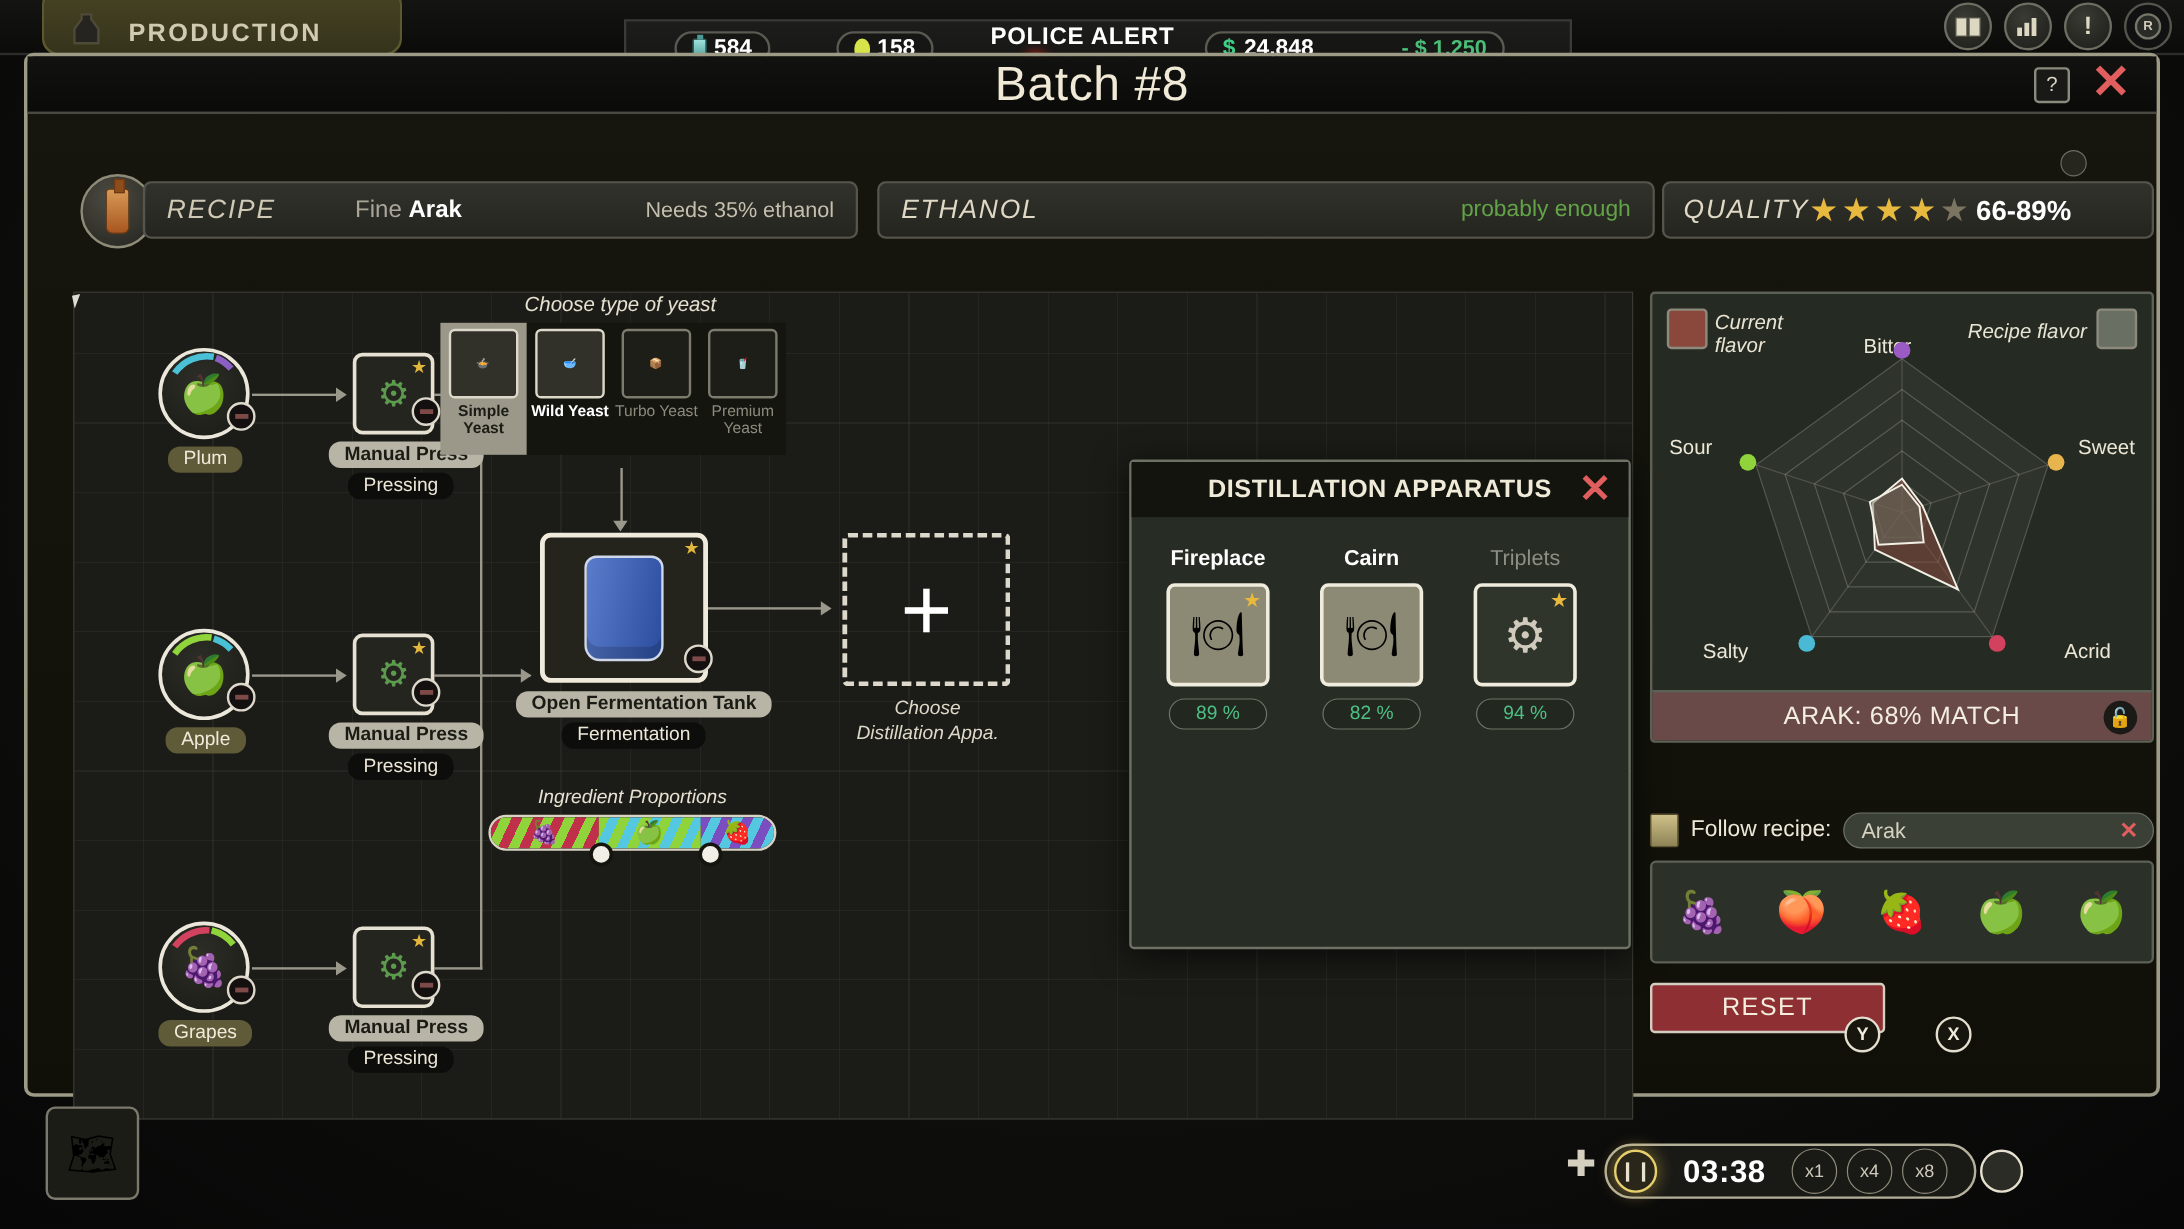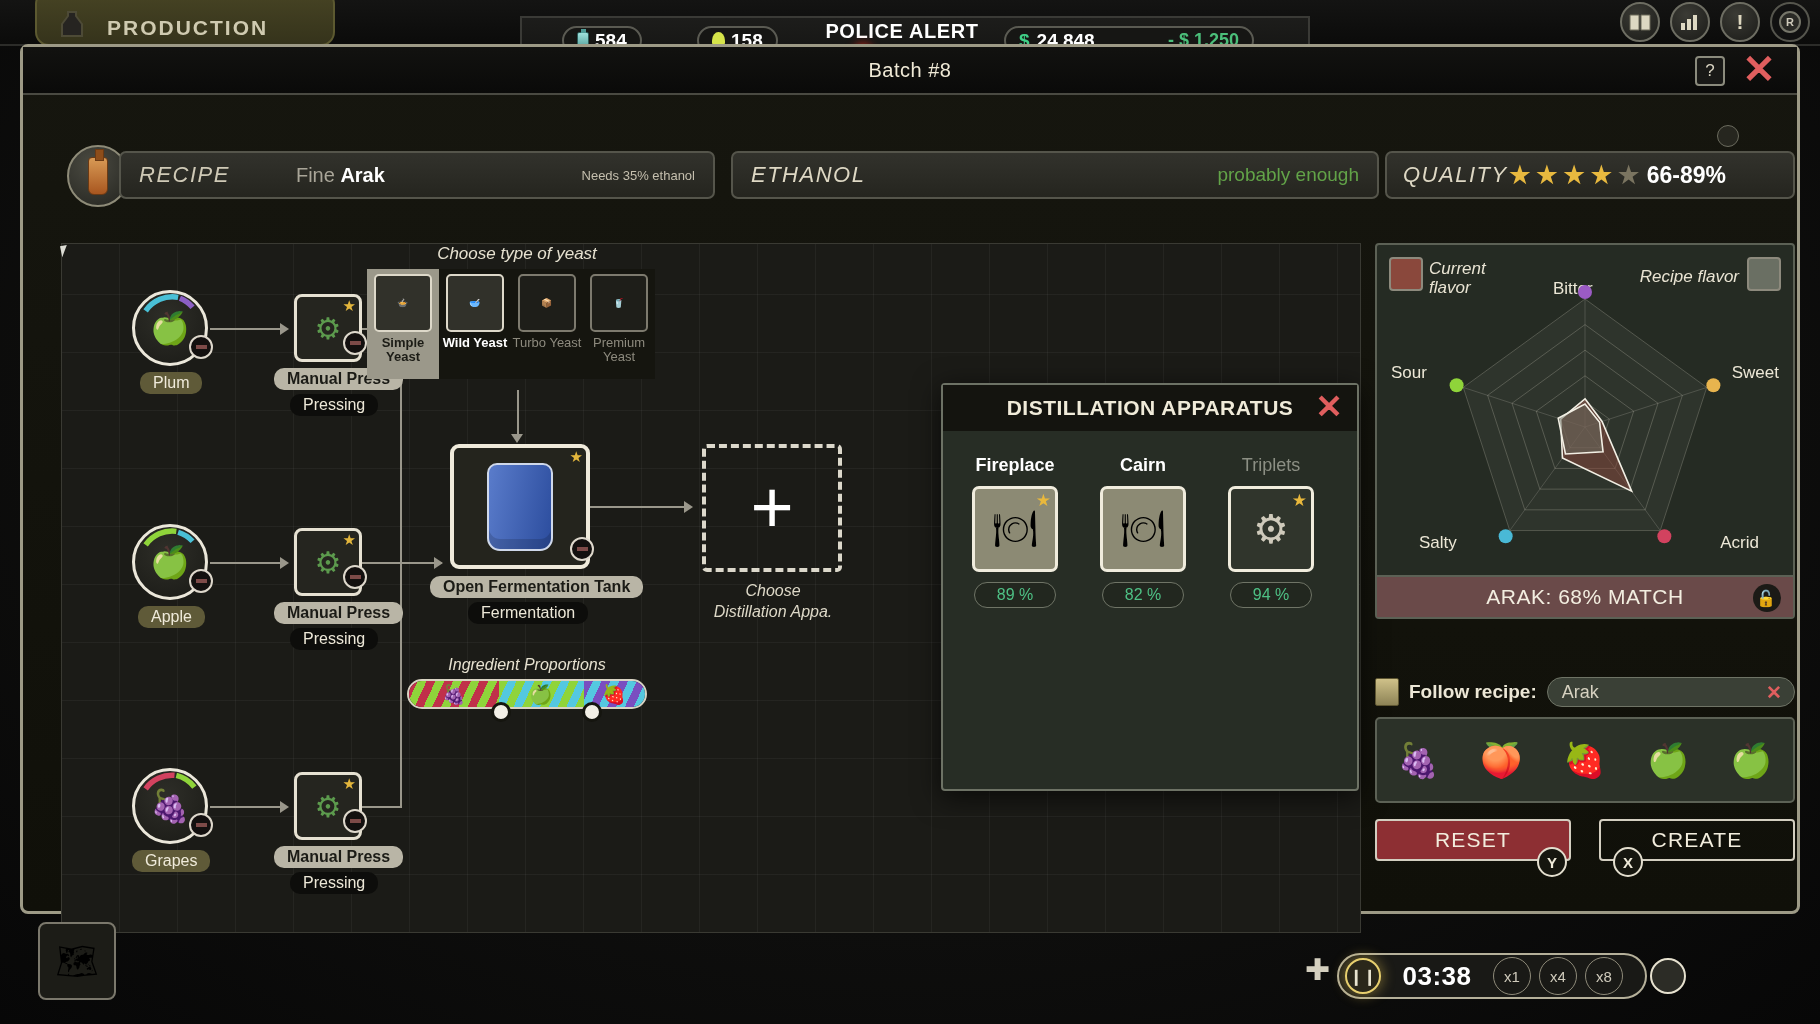--- a/index.html
+++ b/index.html
@@ -59,21 +59,21 @@
   .hud-ico.dark .r-inner { width:22px;height:22px;border-radius:50%;
     background:#2a2a26;border:2px solid #76766a;display:flex;align-items:center;
     justify-content:center;font-size:11px;color:#cfcabb; }
 
   
   .panel { position:absolute; left:20px; top:44px; width:1780px; height:870px;
     background:linear-gradient(#16160f,#101009);
     border:3px solid #9d9a86; border-radius:8px; }
   .panel-title { position:absolute; left:0; top:0; width:100%; height:48px;
     background:linear-gradient(#121210,#0a0a09); border-bottom:2px solid #4a4a42;
-    color:#efe9d6; font-size:20px; display:flex; align-items:center;
+    color:#efe9d6; font-size:40px; display:flex; align-items:center;
     justify-content:center; letter-spacing:.5px;text-align:right; }
   .help-btn { position:absolute; right:72px; top:9px; width:30px; height:30px;
     border:2px solid #8b8b7d; border-radius:4px; color:#d9d4c2; font-size:17px;
     display:flex; align-items:center; justify-content:center; background:#191917; }
   .close-btn { position:absolute; right:18px; top:4px; width:40px; height:40px;
     color:#e05e5e; font-size:40px; line-height:36px; text-align:center;
     font-weight:bold; }
   .drag-dot { position:absolute; right:58px; top:78px; width:22px; height:22px;
     border-radius:50%; background:#26261f; border:1px solid #6b6b5e; }
 
@@ -87,21 +87,21 @@
     border:2px solid #8e8b78; display:flex; align-items:center; justify-content:center; }
   .bottle-glyph { width:20px; height:38px; border-radius:4px 4px 6px 6px;
     background:linear-gradient(#d89a55,#a8561f); border:1.5px solid #6b3a14;
     position:relative; }
   .bottle-glyph:before { content:""; position:absolute; left:6px; top:-9px; width:7px;
     height:10px; background:#8d4d1a; border:1.5px solid #6b3a14; }
   .recipe-kicker { color:#cfc9b6; font-size:22px; font-style:italic;
     letter-spacing:1.5px; }
   .recipe-name { color:#a9a598; font-size:20px; margin-left:66px; flex:1; }
   .recipe-name b { color:#fff; }
-  .recipe-need { color:#c5bfae; font-size:13px; }
+  .recipe-need { color:#c5bfae; font-size:18px; }
   .ethanol-strip { left:708px; width:648px; padding:0 18px; justify-content:space-between; }
   .ethanol-label { color:#ded8c4; font-size:22px; font-style:italic; letter-spacing:1.5px; }
   .ethanol-val { color:#62a348; font-size:19px; }
   .quality-strip { left:1362px; width:410px; padding:0 16px; }
   .quality-label { color:#ded8c4; font-size:22px; font-style:italic; letter-spacing:1.5px; }
   .stars { display:flex; gap:3px; }
   .star { font-size:27px; color:#e8b93f; line-height:27px; }
   .star.part { color:#7a7460; }
   .quality-pct { color:#fff; font-size:23px; font-weight:bold; margin-left:6px; }
 
@@ -223,21 +223,21 @@
   .match-bar { margin-top:0; height:42px; background:#6a4a49; border-top:2px solid #5c6155;
     display:flex; align-items:center; justify-content:center; position:relative;
     color:#f3eee0; font-size:21px; letter-spacing:.5px; }
   .lock { position:absolute; right:12px; top:7px; width:28px; height:28px;
     border-radius:50%; background:#1b1a16; display:flex; align-items:center;
     justify-content:center; color:#d8d3c0; font-size:16px; }
 
   .follow-row { margin-top:58px; display:flex; align-items:center; gap:10px; }
   .note-ico { width:24px; height:28px; background:linear-gradient(#cfc189,#8d8356);
     border:1px solid #5e5632; border-radius:2px; }
-  .follow-lbl { color:#ece7d6; font-size:19px; font-weight:bold; }
+  .follow-lbl { color:#ece7d6; font-size:19px; font-weight:normal; }
   .follow-input { flex:1; height:30px; border:1px solid #6f7466; border-radius:15px;
     background:#3a4036; display:flex; align-items:center; padding:0 14px;
     color:#d6d1c0; font-size:18px; position:relative; }
   .follow-x { position:absolute; right:12px; color:#e05e5e; font-size:19px; font-weight:bold; }
 
   .fruit-strip { margin-top:10px; height:86px; border:2px solid #5c6155; border-radius:5px;
     background:#2b3128; display:flex; align-items:center; justify-content:space-around; }
   .fruit-ico { font-size:34px; }
 
   .btn-row { margin-top:16px; display:flex; justify-content:space-between; position:relative; }
@@ -599,21 +599,20 @@
       <div class="fruit-strip">
         <span class="fruit-ico">🍇</span>
         <span class="fruit-ico">🍑</span>
         <span class="fruit-ico">🍓</span>
         <span class="fruit-ico">🍏</span>
         <span class="fruit-ico">🍏</span>
       </div>
 
       <div class="btn-row">
         <div class="btn reset">RESET</div>
-        <div class="btn create">CREATE</div>
         <div class="gp-key gp-y">Y</div>
         <div class="gp-key gp-x">X</div>
       </div>
     </div>
   </div>
 
   <div class="mapbtn">
     <span>🗺</span>
   </div>
 

